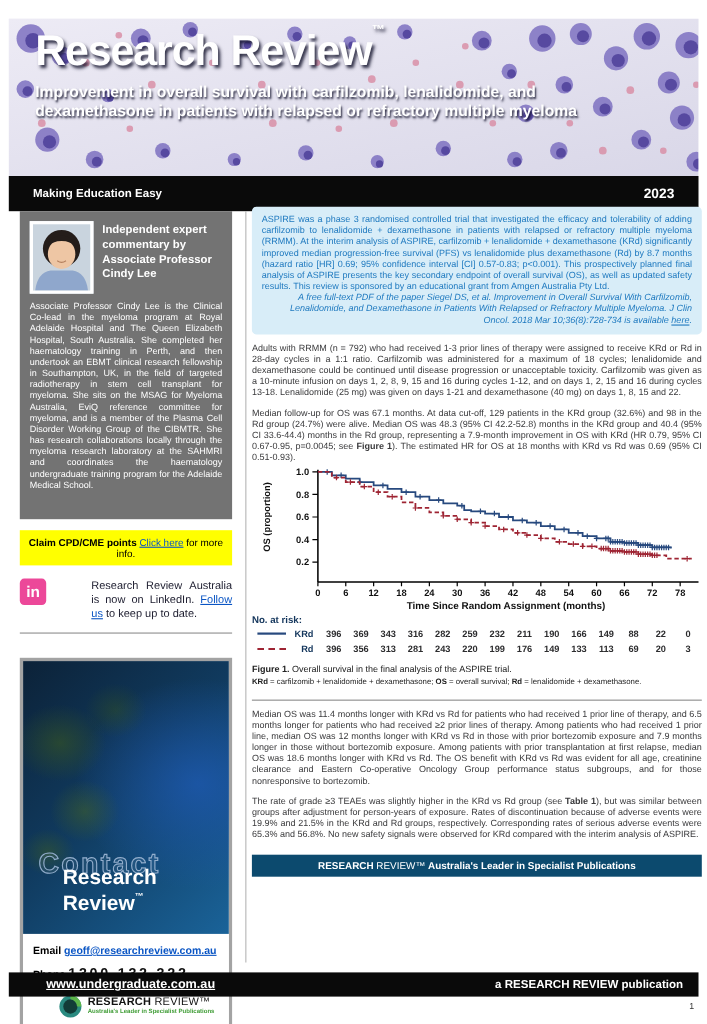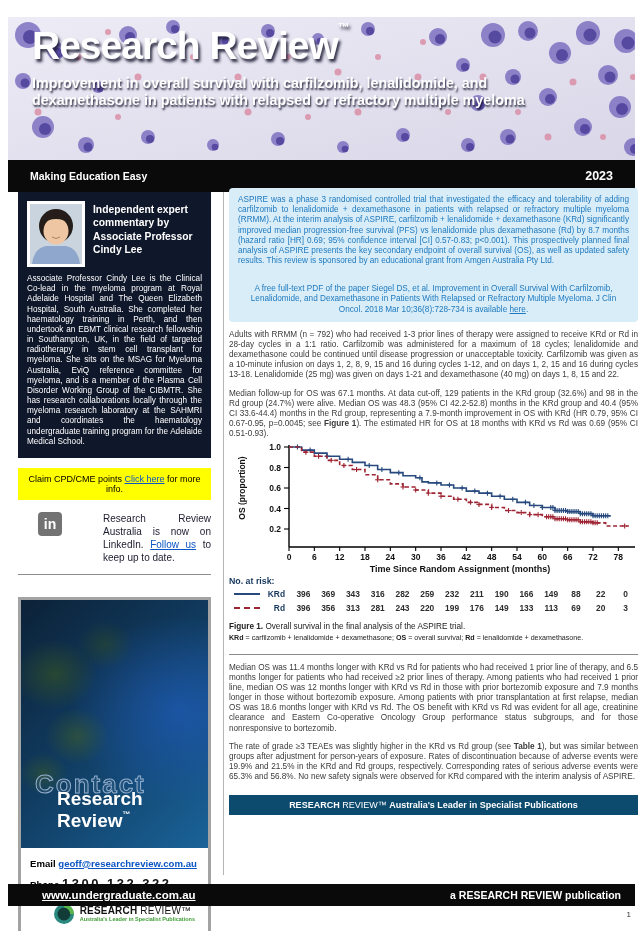--- a/index.html
+++ b/index.html
@@ -22,33 +22,33 @@
   
   .tagline-bar { position:absolute; left:8px; top:160px; width:627px; height:21px; background:#0a0a0a;
                  display:flex; align-items:center; justify-content:space-between; padding:16px 22px;gap:39px; }
   .tagline { color:#fff; font-size:10.5px; font-weight:bold; }
   .year { color:#fff; font-size:12.5px; font-weight:bold; }
 
   
   .v-divider { position:absolute; left:223px; top:192px; height:683px; width:1px; background:#b5b5b5; }
 
   .sidebar { position:absolute; left:18px; top:192px; width:193px; }
-  .expert-box { background:#0f172a; color:#fff; padding:9px 9px 11px; }
+  .expert-box { background:#737373; color:#fff; padding:9px 9px 25px; }
   .expert-head { display:flex; gap:8px; }
   .photo { width:58px; height:66px; border:3px solid #fff; flex:none; background:#c9d4de; }
   .expert-title { font-size:10.3px; font-weight:bold; line-height:1.3; padding-top:2px; }
   .bio { margin-top:7px; font-size:8.2px; line-height:1.24; text-align:justify; }
 
   .cpd-box { margin-top:10px; background:#ffff00; padding:6px 4px; text-align:center; font-size:9px; color:#000; }
-  .cpd-box b { font-weight:normal;text-align:right; }
+  .cpd-box b { font-weight:bold;text-align:right; }
   .cpd-link { color:#0a55c4; text-decoration:underline; cursor:pointer; }
 
   .linkedin-row { margin-top:12px; display:flex; gap:7px; align-items:flex-start; }
-  .li-icon { width:24px; height:24px; background:#737373; border-radius:4px; color:#fff; font-weight:bold;
-             font-size:14px; display:flex; align-items:center; justify-content:center; flex:none;margin-left:20px; }
+  .li-icon { width:24px; height:24px; background:#ec4899; border-radius:4px; color:#fff; font-weight:bold;
+             font-size:14px; display:flex; align-items:center; justify-content:center; flex:none; }
   .li-text { font-size:10px; font-weight:normal; color:#1c1c2e; line-height:1.3; text-align:justify;margin-left:34px; }
   .li-link { color:#0a55c4; text-decoration:underline; cursor:pointer; }
 
   .sidebar-divider { margin-top:10px; border-top:1px solid #8d8d8d; }
 
   .contact-card { margin-top:22px; border:3px solid #a3a3a3; }
   .contact-img { height:248px; position:relative;
      background:
        radial-gradient(60px 50px at 18% 30%, rgba(60,90,30,.55), rgba(0,0,0,0) 70%),
        radial-gradient(45px 40px at 30% 55%, rgba(70,100,35,.5), rgba(0,0,0,0) 70%),
@@ -67,21 +67,21 @@
   .phone-number { font-size:13px; letter-spacing:2.5px; color:#121212; }
   .contact-logo { display:flex; justify-content:flex-end; align-items:center; gap:5px; margin-top:12px; padding-right:4px; }
   .logo-text-main { font-size:10px; color:#111; letter-spacing:0.2px; }
   .logo-text-main b { font-weight:bold; }
   .logo-text-sub { font-size:5.5px; color:#3f9c35; font-weight:bold; }
 
   
   .main { position:absolute; left:229px; top:188px; width:409px; }
   .intro-box { background:#d8edf8; border-radius:4px; padding:7px 9px; color:#1e79bf;
                font-size:8.2px; line-height:1.24; text-align:justify; }
-  .intro-cite { margin-top:18px; text-align:center; }
+  .intro-cite { margin-top:0; font-style:italic; text-align:right; }
   .here-link { text-decoration:underline; cursor:pointer; color:#1e79bf; }
   .para { margin-top:8px; font-size:8.2px; line-height:1.24; text-align:justify; color:#3a3a3c; }
   .para b { font-weight:bold; }
 
   .km-wrap { margin-top:2px; }
   .km-wrap svg { display:block; font-family:"Liberation Sans",sans-serif; }
 
   .risk-section { margin-top:1px; }
   .risk-label { font-size:8.8px; font-weight:bold; color:#14365c; margin-bottom:2px; }
   .risk-row { display:flex; align-items:center; height:12px; margin-top:2px; }

